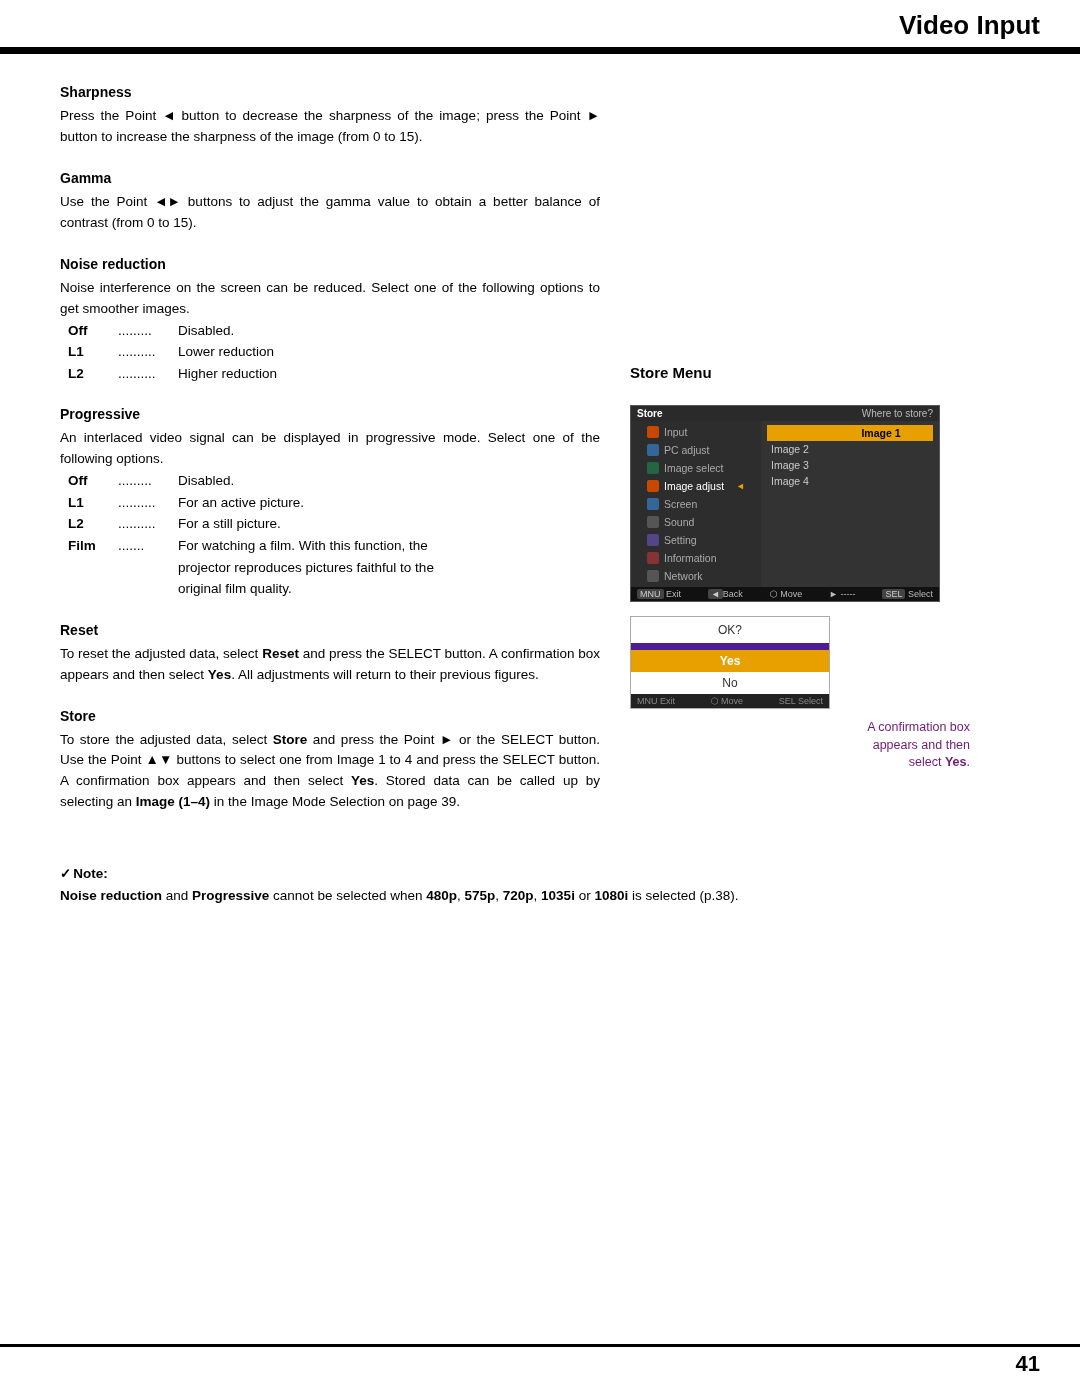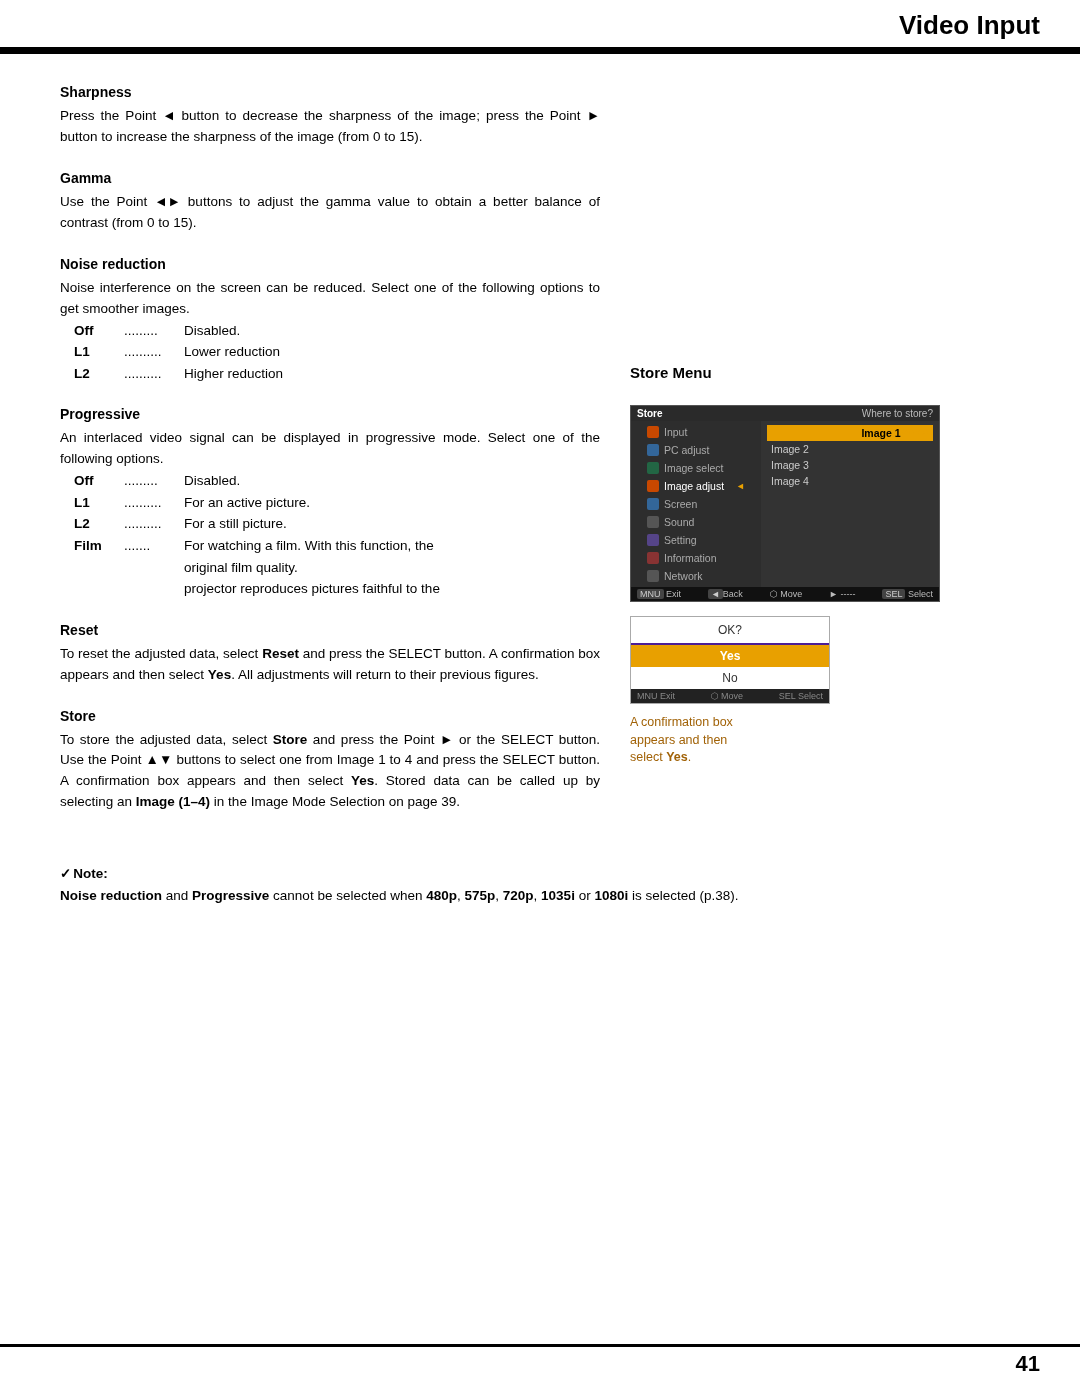--- a/index.html
+++ b/index.html
@@ -63,21 +63,21 @@
       margin-bottom: 6px;
     }
 
     .section-body {
       font-size: 13.5px;
       line-height: 1.55;
       text-align: justify;
     }
 
     .indent-list {
-      margin-left: 14px;
+      margin-left: 8px;
       font-size: 13.5px;
       line-height: 1.6;
     }
     .indent-list .item-row {
       display: flex;
       gap: 0;
     }
     .item-key {
       font-weight: bold;
       min-width: 50px;
@@ -199,21 +199,21 @@
       background: #fff;
       border: 1px solid #aaa;
       width: 200px;
       margin-bottom: 10px;
     }
     .confirm-top {
       text-align: center;
       padding: 6px;
       font-size: 12px;
       color: #333;
-      border-bottom: 2px solid #4c1d95;
+      border-bottom: 7px solid #4c1d95;
     }
     .confirm-yes {
       text-align: center;
       background: #e8a000;
       color: #fff;
       font-weight: bold;
       padding: 4px;
       font-size: 12px;
     }
     .confirm-no {
@@ -226,23 +226,24 @@
       background: #222;
       display: flex;
       justify-content: space-between;
       padding: 2px 6px;
       color: #888;
       font-size: 9px;
     }
 
     .confirm-caption {
       font-size: 12.5px;
-      color: #a16207;
+      color: #701a75;
       margin-top: 6px;
       line-height: 1.4;
+      text-align: right;
     }
 
     
     .note-section {
       margin-top: 10px;
       padding: 0 40px 20px 60px;
     }
     .note-title {
       font-weight: bold;
       font-size: 13.5px;
@@ -350,24 +351,24 @@
           <span class="item-key"><b>L2</b></span>
             <span class="item-dots">..........</span>
             <span>For a still picture.</span>
         </div>
         <div class="item-row">
           <span class="item-key"><b>Film</b></span>
             <span class="item-dots">.......</span>
             <span>For watching a film. With this function, the</span>
         </div>
         <div class="item-row" style="margin-left:110px;">
+          <span>projector reproduces pictures faithful to the</span>
+        </div>
+        <div class="item-row" style="margin-left:110px;">
           <span>original film quality.</span>
-        </div>
-        <div class="item-row" style="margin-left:110px;">
-          <span>projector reproduces pictures faithful to the</span>
         </div>
       </div>
     </div>
 
     <div class="section">
       <div class="section-title">Reset</div>
       <div class="section-body">
         To reset the adjusted data, select <b>Reset</b> and press the SELECT button. A confirmation box appears and then select <b>Yes</b>. All adjustments will return to their previous figures.
       </div>
     </div>

